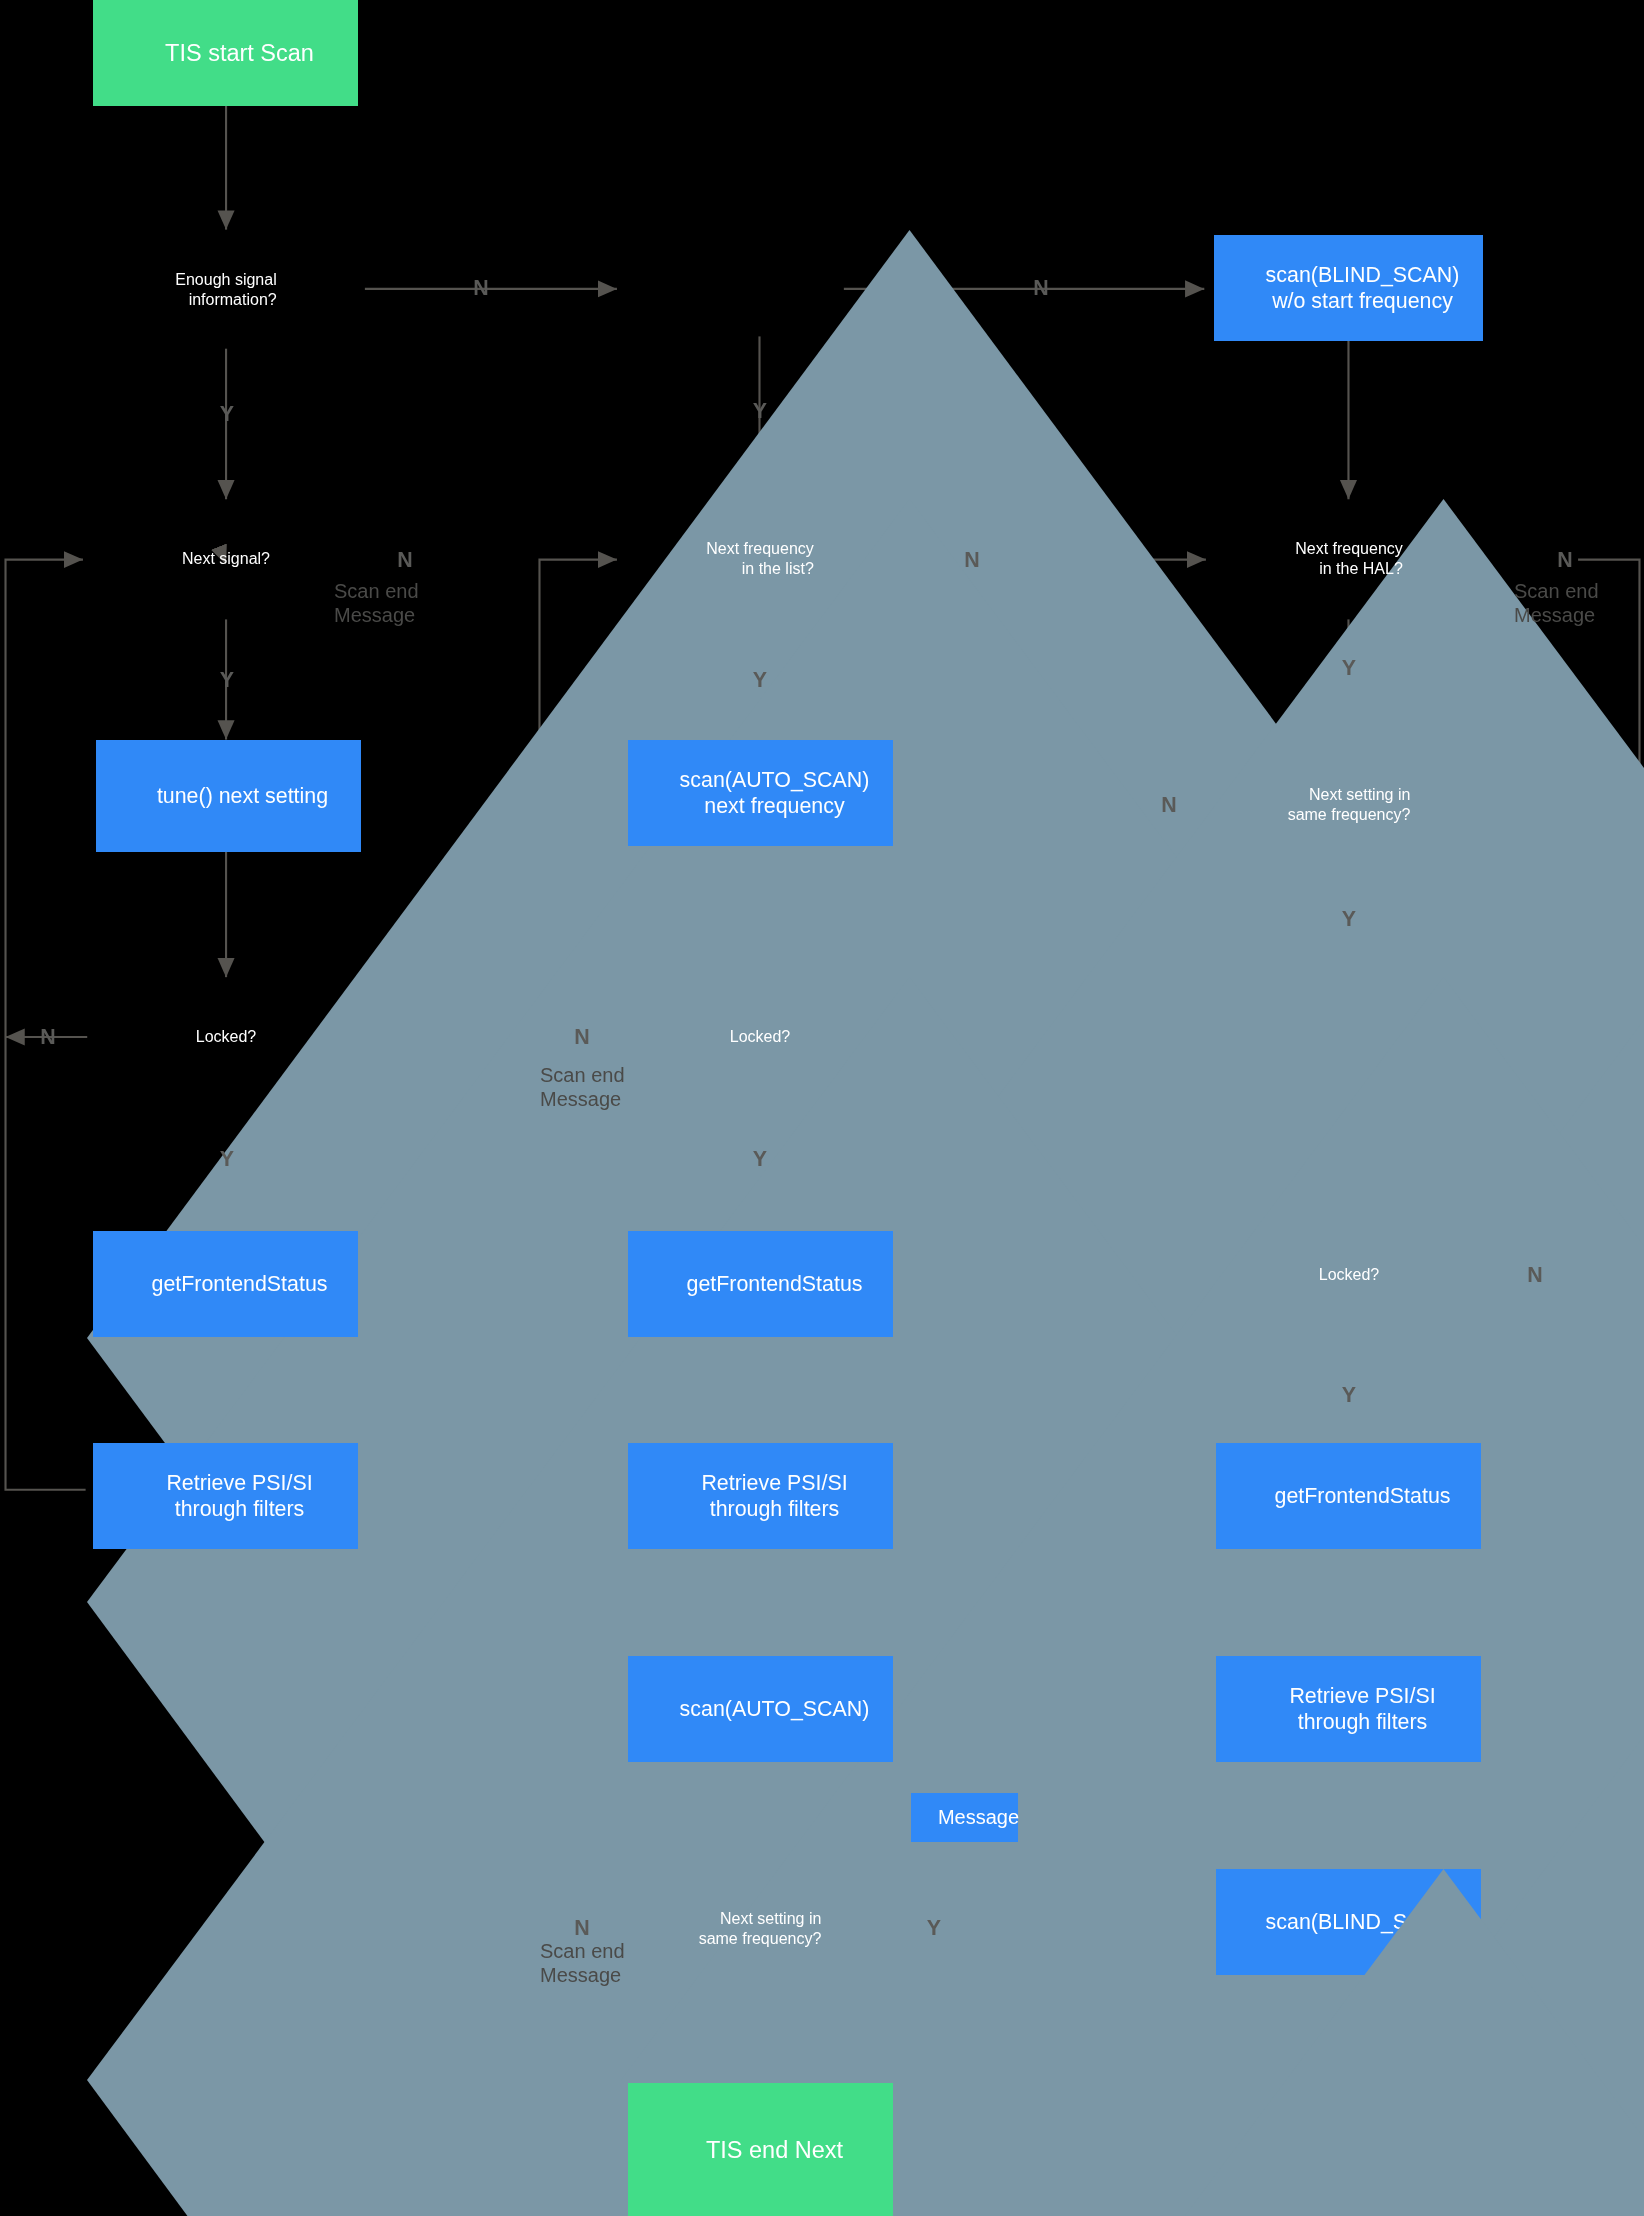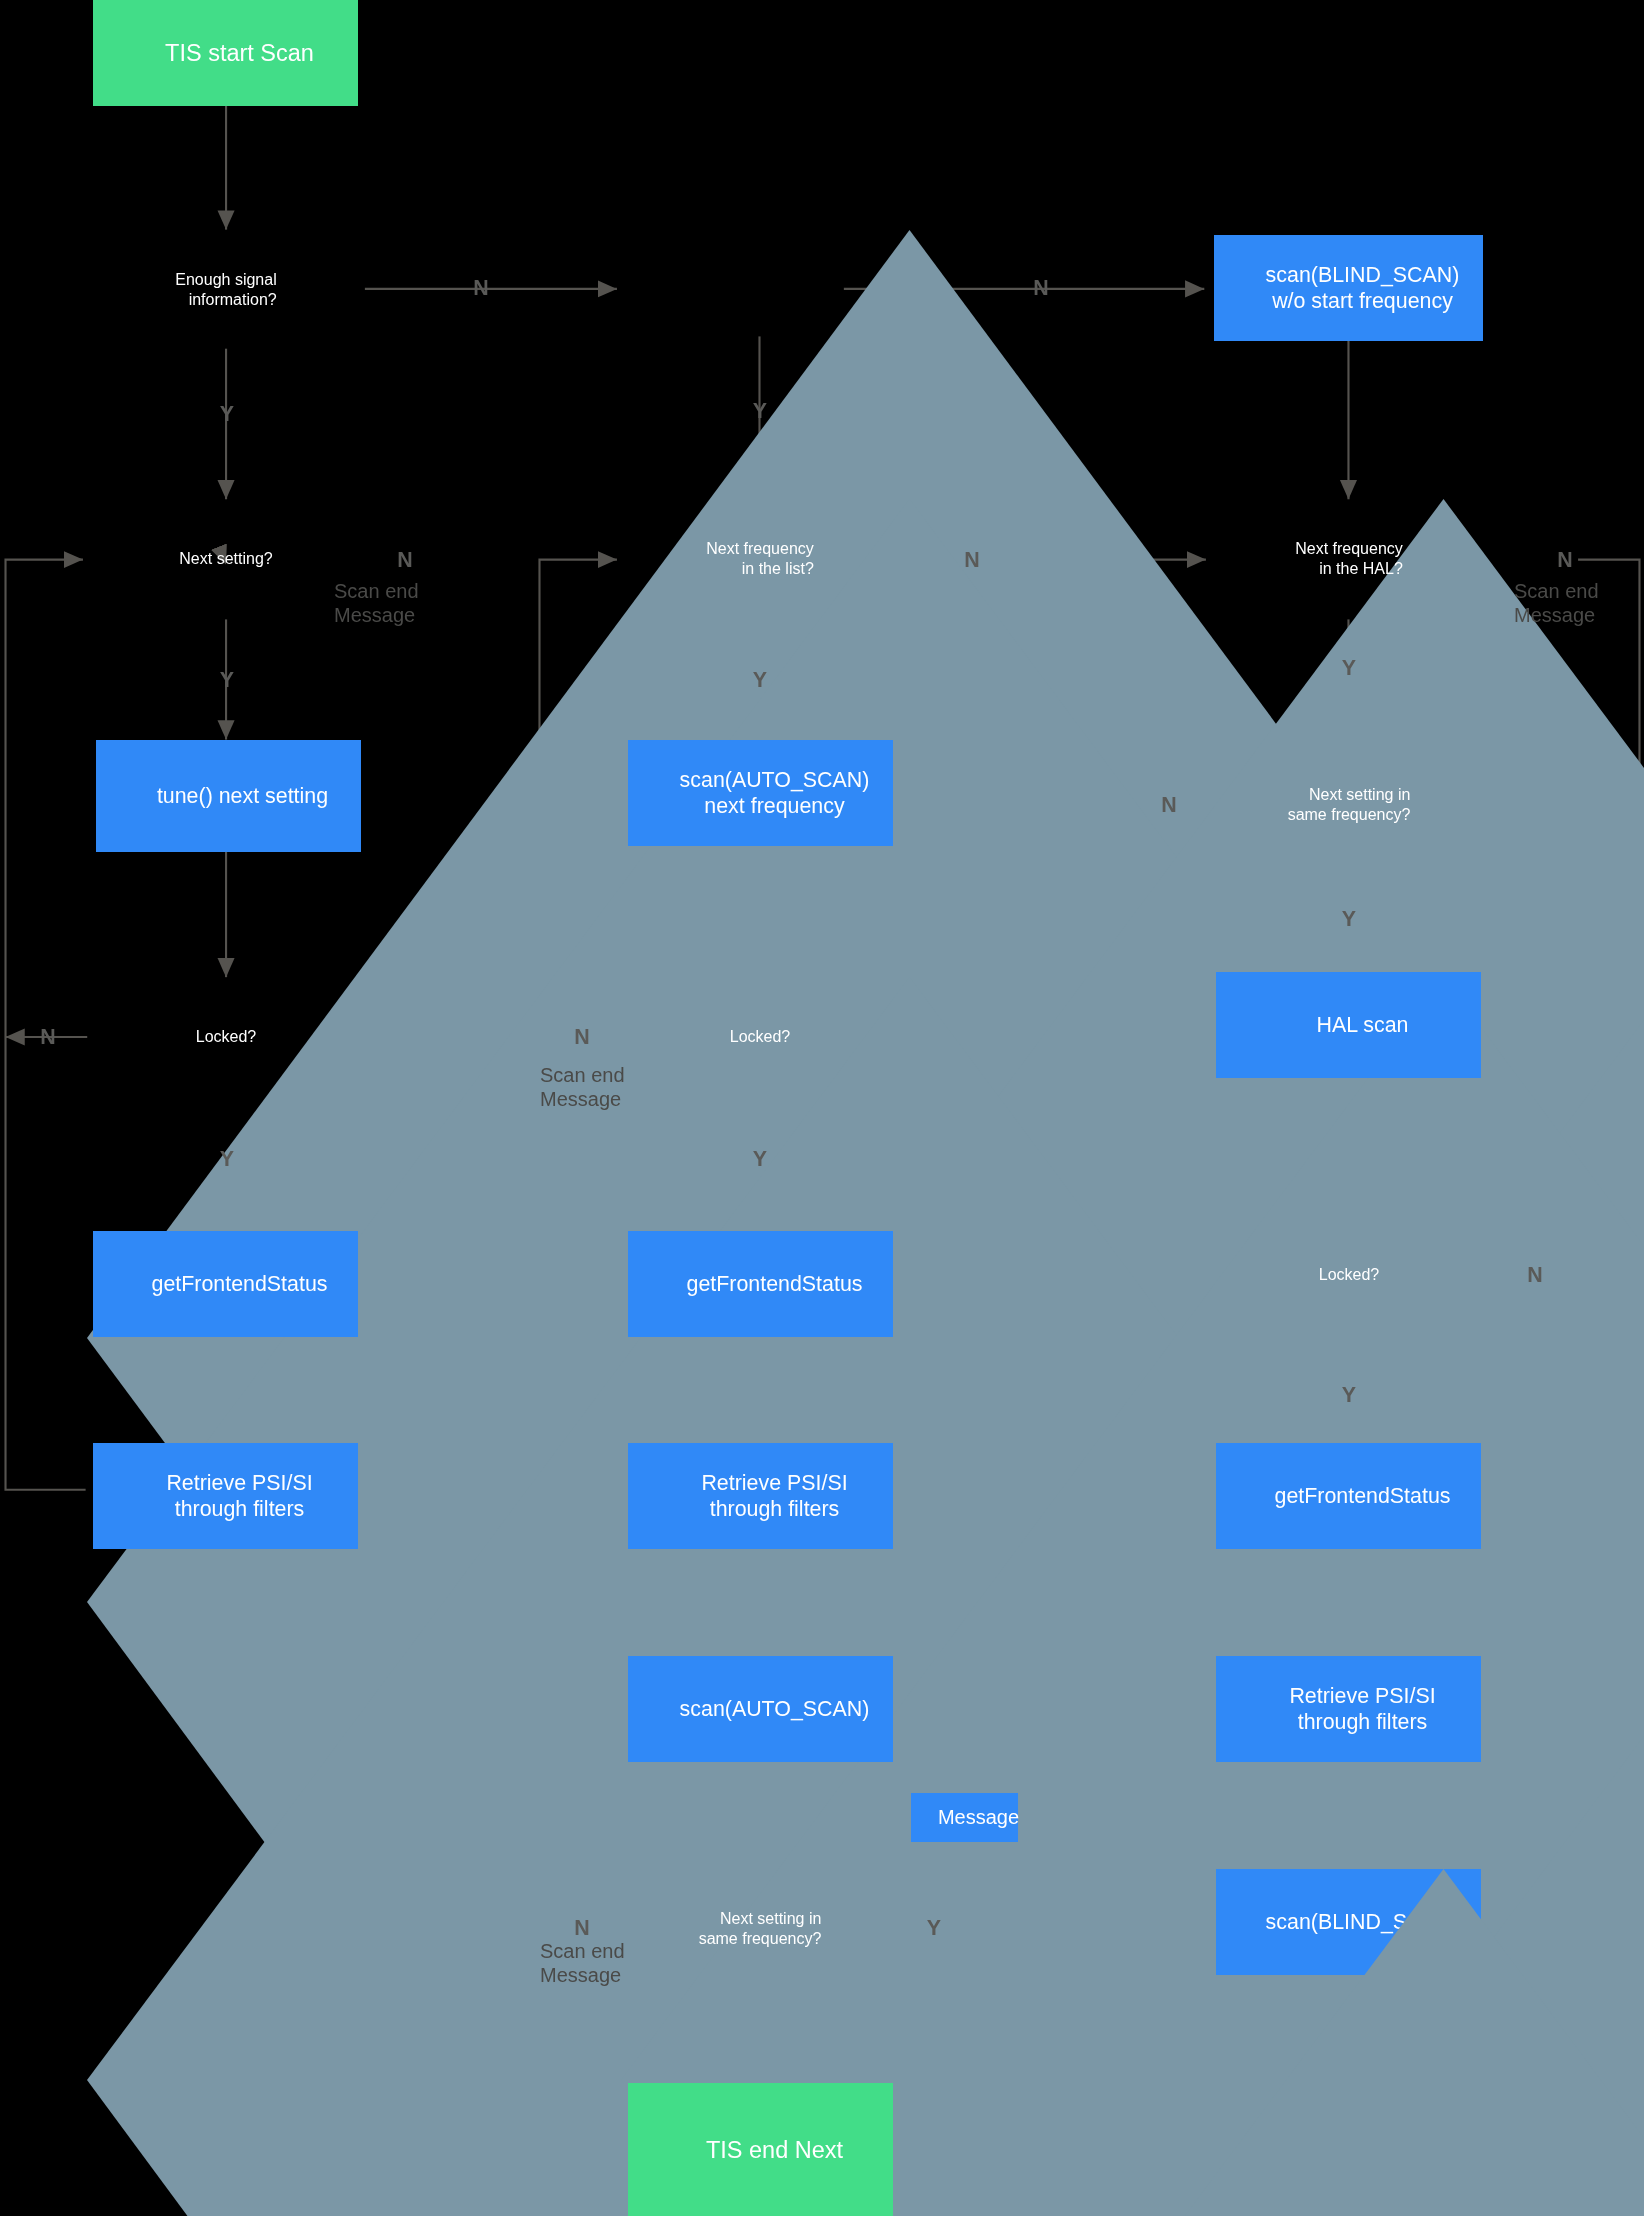--- a/index.html
+++ b/index.html
@@ -119,21 +119,21 @@
 
   <div class="node rect" style="left:1214px;top:235px;width:269px;height:106px;background:#3089f7;white-space:pre-line;">
     <span style="white-space:pre-line;">scan(BLIND_SCAN)
 w/o start frequency</span>
   </div>
 
   <div class="diamond-wrap" style="left:87px;top:499px;width:278px;height:120px;">
     <svg class="diamond-shape" viewBox="0 0 520 225" preserveAspectRatio="none">
       <polygon points="260,0 520,112 260,225 0,112" fill="#7b97a6"></polygon>
     </svg>
-    <div class="diamond-label">Next setting?</div>
+    <div class="diamond-label">Next signal?</div>
   </div>
 
   <div class="diamond-wrap" style="left:621px;top:499px;width:278px;height:120px;">
     <svg class="diamond-shape" viewBox="0 0 520 225" preserveAspectRatio="none">
       <polygon points="260,0 520,112 260,225 0,112" fill="#7b97a6"></polygon>
     </svg>
     <div class="diamond-label" style="white-space:pre-line;">Next frequency
 in the list?</div>
   </div>
 
@@ -169,23 +169,20 @@
     <div class="diamond-label">Locked?</div>
   </div>
 
   <div class="diamond-wrap" style="left:621px;top:977px;width:278px;height:120px;">
     <svg class="diamond-shape" viewBox="0 0 520 225" preserveAspectRatio="none">
       <polygon points="260,0 520,112 260,225 0,112" fill="#7b97a6"></polygon>
     </svg>
     <div class="diamond-label">Locked?</div>
   </div>
 
-  <div class="node rect" style="left:1216px;top:972px;width:265px;height:106px;background:#3089f7;">
-    <span>HAL scan</span>
-  </div>
 
   <div class="diamond-wrap" style="left:1210px;top:1215px;width:278px;height:120px;">
     <svg class="diamond-shape" viewBox="0 0 520 225" preserveAspectRatio="none">
       <polygon points="260,0 520,112 260,225 0,112" fill="#7b97a6"></polygon>
     </svg>
     <div class="diamond-label">Locked?</div>
   </div>
 
   <div class="node rect" style="left:93px;top:1231px;width:265px;height:106px;background:#3089f7;">
     <span>getFrontendStatus</span>

